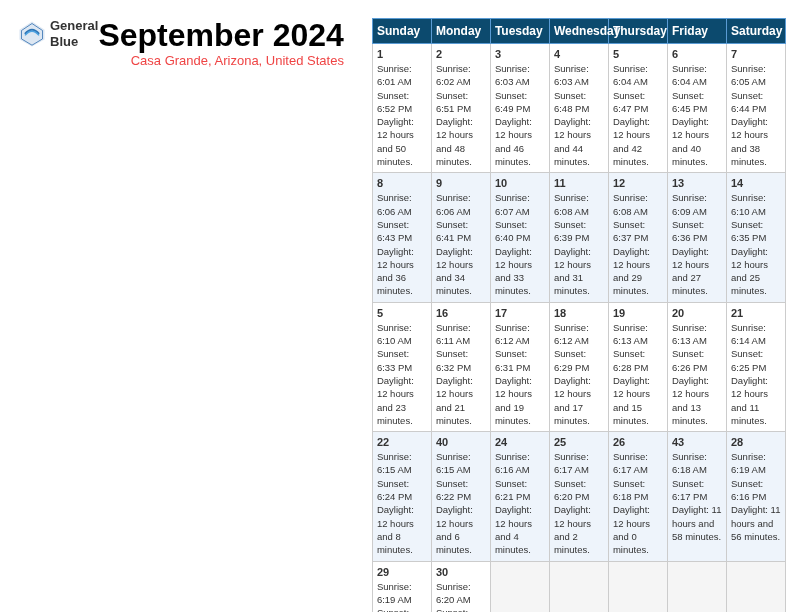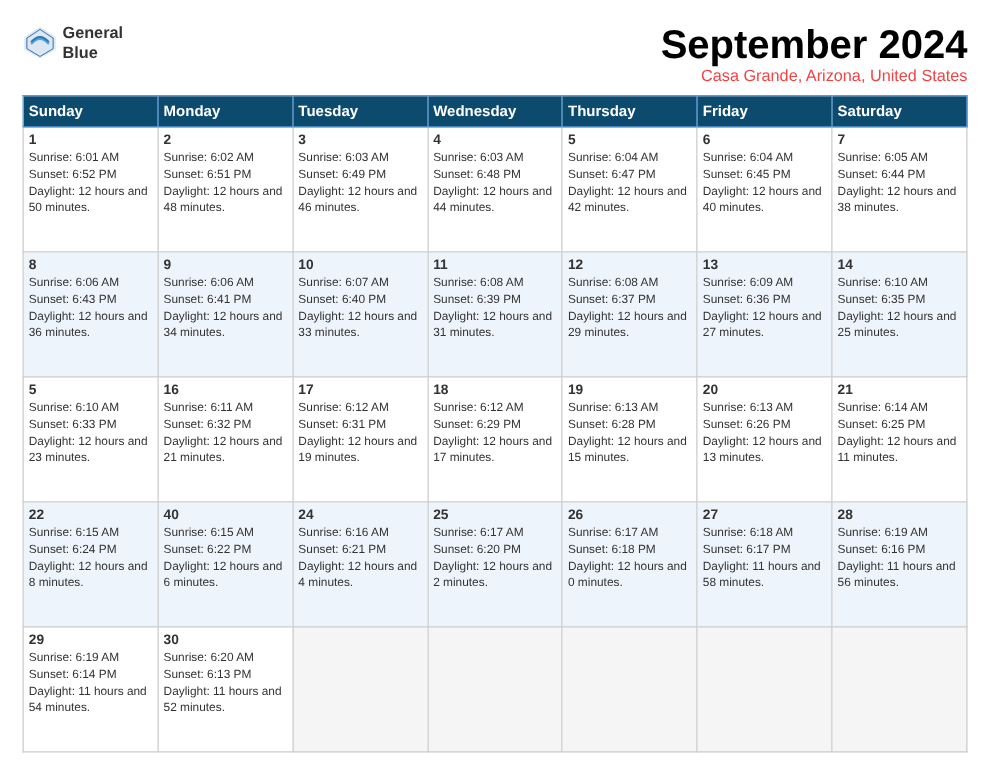--- a/index.html
+++ b/index.html
@@ -6,23 +6,24 @@
     body {
       font-family: Arial, sans-serif;
       background: #fff;
       width: 792px;
       height: 612px;
       overflow: hidden;
     }
     .page {
       width: 792px;
       height: 612px;
-      padding: 18px 18px 10px 18px;
+      padding: 18px 6px 10px 18px;
       display: flex;
-      flex-direction: column;
+      flex-direction: row;
+      gap: 28px;
     }
     .header {
       display: flex;
       justify-content: space-between;
       align-items: flex-start;
       margin-bottom: 8px;
     }
     .logo {
       display: flex;
       align-items: center;
@@ -154,21 +155,21 @@
           <td><span class="day-num">19</span><span class="cell-text">Sunrise: 6:13 AM<br>Sunset: 6:28 PM<br>Daylight: 12 hours and 15 minutes.</span></td>
           <td><span class="day-num">20</span><span class="cell-text">Sunrise: 6:13 AM<br>Sunset: 6:26 PM<br>Daylight: 12 hours and 13 minutes.</span></td>
           <td><span class="day-num">21</span><span class="cell-text">Sunrise: 6:14 AM<br>Sunset: 6:25 PM<br>Daylight: 12 hours and 11 minutes.</span></td>
         </tr>
         <tr>
           <td><span class="day-num">22</span><span class="cell-text">Sunrise: 6:15 AM<br>Sunset: 6:24 PM<br>Daylight: 12 hours and 8 minutes.</span></td>
           <td><span class="day-num">40</span><span class="cell-text">Sunrise: 6:15 AM<br>Sunset: 6:22 PM<br>Daylight: 12 hours and 6 minutes.</span></td>
           <td><span class="day-num">24</span><span class="cell-text">Sunrise: 6:16 AM<br>Sunset: 6:21 PM<br>Daylight: 12 hours and 4 minutes.</span></td>
           <td><span class="day-num">25</span><span class="cell-text">Sunrise: 6:17 AM<br>Sunset: 6:20 PM<br>Daylight: 12 hours and 2 minutes.</span></td>
           <td><span class="day-num">26</span><span class="cell-text">Sunrise: 6:17 AM<br>Sunset: 6:18 PM<br>Daylight: 12 hours and 0 minutes.</span></td>
-          <td><span class="day-num">27</span><span class="cell-text">Sunrise: 6:18 AM<br>Sunset: 6:17 PM<br>Daylight: 11 hours and 58 minutes.</span></td>
+          <td><span class="day-num">43</span><span class="cell-text">Sunrise: 6:18 AM<br>Sunset: 6:17 PM<br>Daylight: 11 hours and 58 minutes.</span></td>
           <td><span class="day-num">28</span><span class="cell-text">Sunrise: 6:19 AM<br>Sunset: 6:16 PM<br>Daylight: 11 hours and 56 minutes.</span></td>
         </tr>
         <tr>
           <td><span class="day-num">29</span><span class="cell-text">Sunrise: 6:19 AM<br>Sunset: 6:14 PM<br>Daylight: 11 hours and 54 minutes.</span></td>
           <td><span class="day-num">30</span><span class="cell-text">Sunrise: 6:20 AM<br>Sunset: 6:13 PM<br>Daylight: 11 hours and 52 minutes.</span></td>
           <td class="empty"></td>
           <td class="empty"></td>
           <td class="empty"></td>
           <td class="empty"></td>
           <td class="empty"></td>

